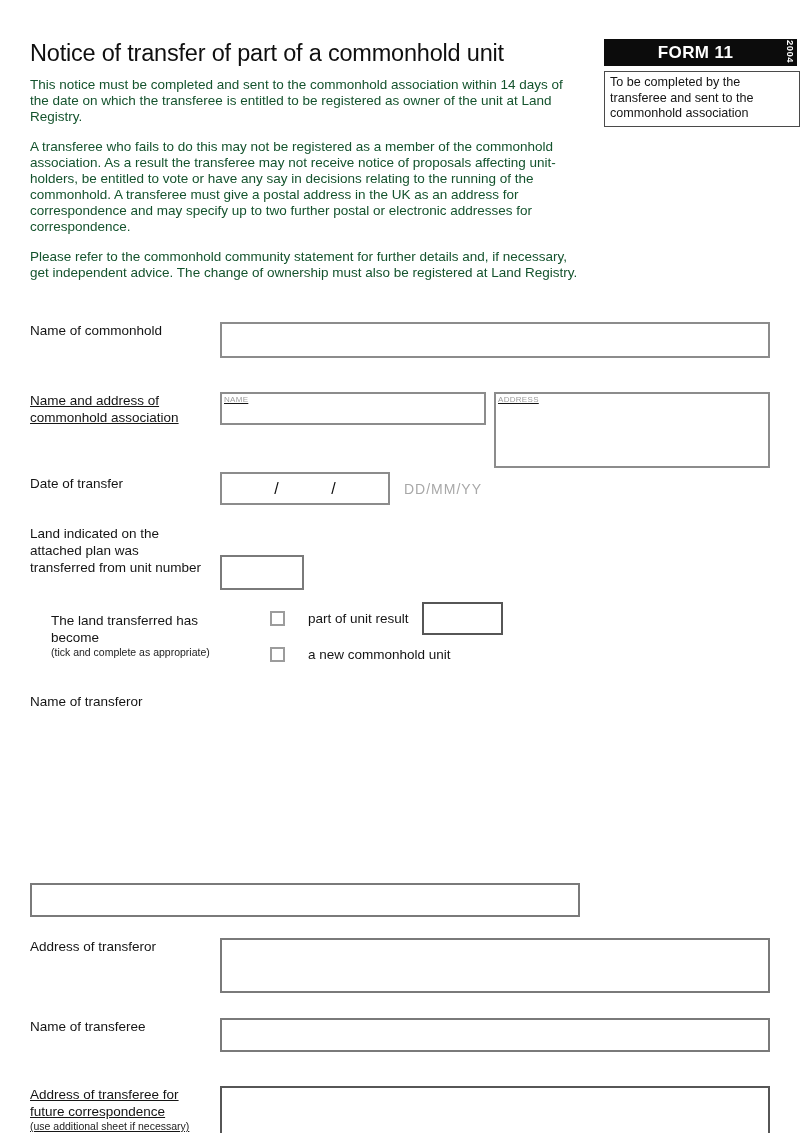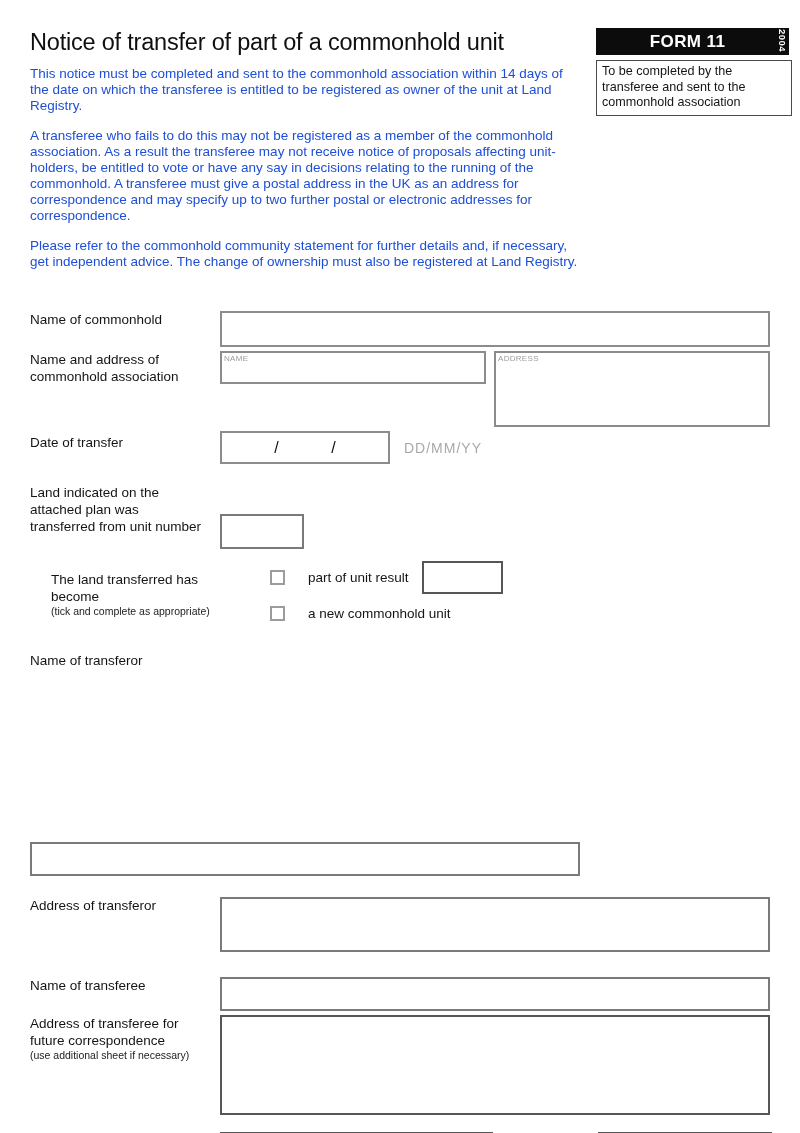--- a/index.html
+++ b/index.html
@@ -6,28 +6,28 @@
   html,body { background:#ffffff; }
   .page {
     position:relative;
     width:800px; height:1133px;
     background:#ffffff;
     color:#161616;
     font-family:"Liberation Sans", sans-serif;
     overflow:hidden;
   }
   
-  .header { display:flex; gap:18px; padding:28px 12px 0 30px; }
+  .header { display:flex; gap:26px; padding:28px 12px 0 30px;margin-top:11px; }
   .header-left { width:548px; flex:0 0 548px; }
   .page-title {
     font-size:23.5px; font-weight:400; letter-spacing:-0.2px;
     line-height:28px; margin-bottom:10px; color:#0f0f0f;
   }
   .intro p {
-    font-size:13.5px; line-height:16px; margin-bottom:14px; color:#1d4ed8;
+    font-size:13.5px; line-height:16px; margin-bottom:14px; color:#14532d;
   }
   .header-right { width:193px; flex:0 0 193px; }
   .form-badge {
     position:relative; width:193px; height:27px; background:#0c0c0c;
     color:#ffffff; display:flex; align-items:center; justify-content:center;
   }
   .form-badge .badge-label { font-size:17px; font-weight:bold; letter-spacing:0.4px; padding-right:10px; }
   .form-badge .badge-year {
     position:absolute; right:0; top:0; bottom:0;
     writing-mode:vertical-rl; display:flex; align-items:center;
@@ -74,21 +74,21 @@
   .cb { width:15px; height:15px; border:2px solid #9c9c9c; background:#fff; margin-left:29px; margin-right:23px; flex:0 0 15px; }
   .opt-label { font-size:13.5px; color:#141414; }
   .part-box { width:81px; height:33px; margin-left:13px; }
 
   .signed-wrap { display:flex; align-items:flex-start; }
   .signed-box { width:273px; height:34px; }
   .date-label { font-size:13.5px; margin-left:44px; padding-top:4px; }
   .sign-date-box { width:174px; height:34px; margin-left:25px; }
 
   .mt-form { margin-top:27px; }
-  .mt22 { margin-top:4px; } .mt4 { margin-top:4px; } .mt20 { margin-top:20px; }
+  .mt22 { margin-top:34px;text-decoration:underline; } .mt4 { margin-top:4px; } .mt20 { margin-top:20px; }
   .mt12 { margin-top:12px; } .mt31 { margin-top:31px;flex-direction:column; } .mt21 { margin-top:21px; }
   .mt25 { margin-top:25px; } .mt17 { margin-top:17px; } .mt13 { margin-top:13px; }
   .pt3 { padding-top:3px; } .pt10 { padding-top:10px;margin-left:21px; } .pt5 { padding-top:5px; } .pt6 { padding-top:6px; }
 </style>
 </head>
 <body>
 
 <div class="page">
 
   <div class="header">

